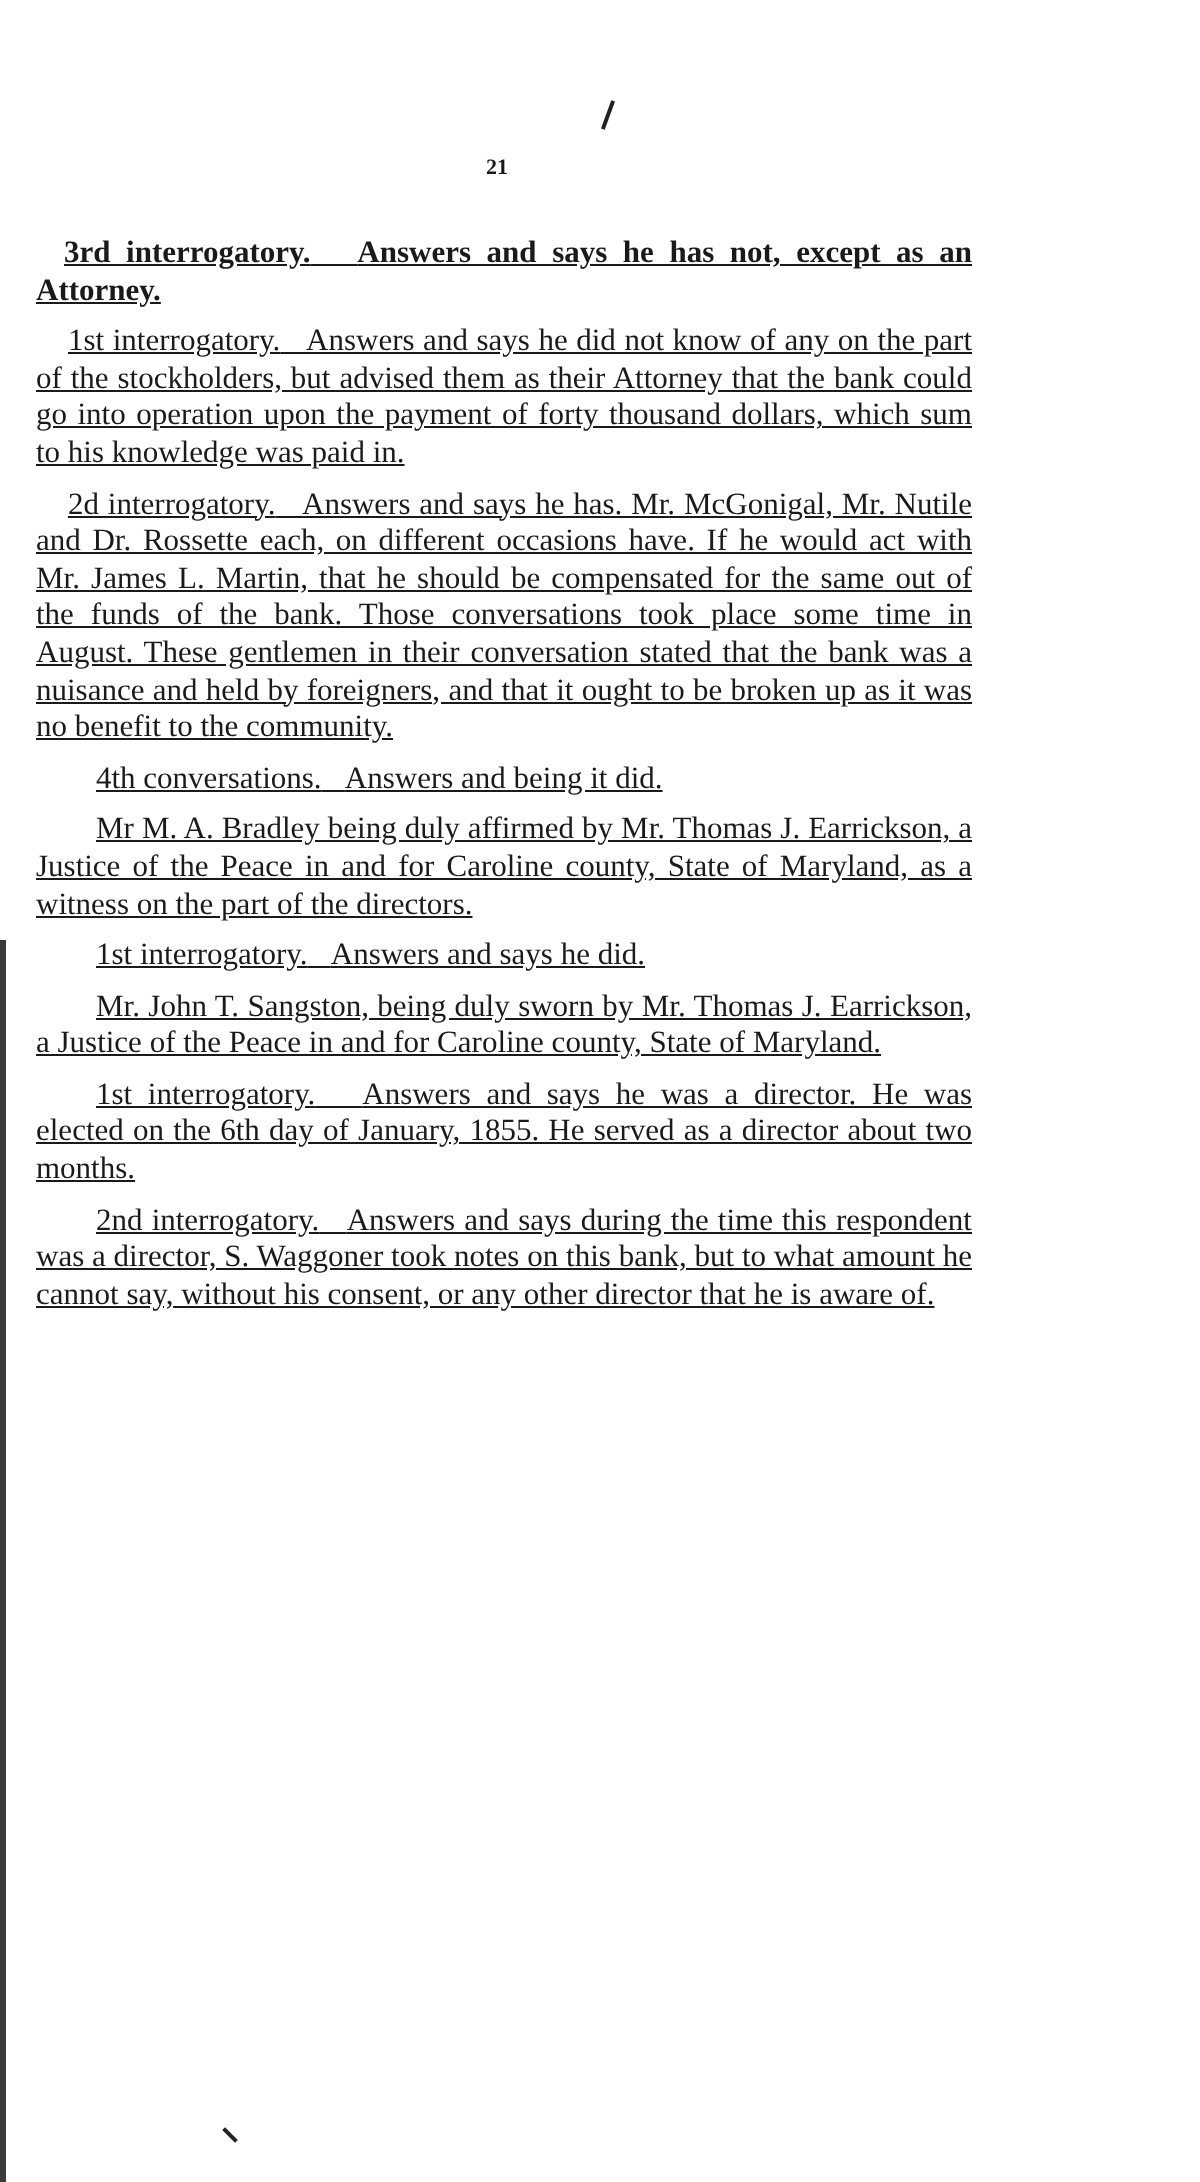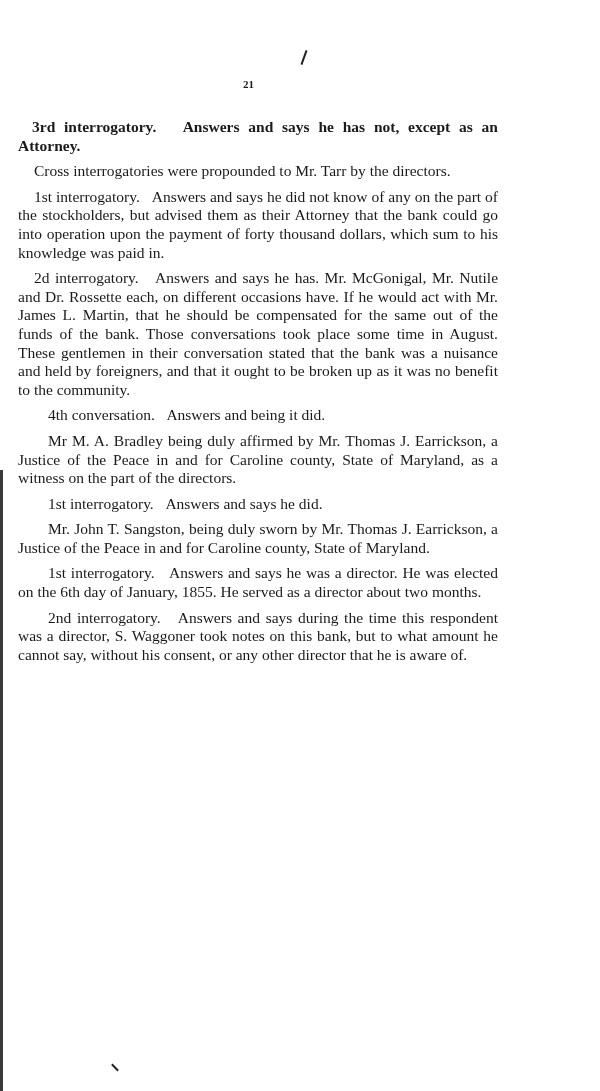--- a/index.html
+++ b/index.html
@@ -18,37 +18,36 @@
     position: absolute; left: 114px; top: 1063px; width: 2px; height: 9px; background: #222;
     transform: rotate(-45deg);
   }
   .page-number {
     position: absolute; left: 243px; top: 78px; font-size: 11px; font-weight: bold;
   }
   .column {
     position: absolute; left: 18px; top: 118px; width: 480px;
     font-size: 15.5px; line-height: 18.6px; text-align: justify;
   }
-  .para { margin: 0 0 7px 0; text-indent: 16px; }
+  .para { margin: 0 12px 7px 0; text-indent: 16px; text-decoration: underline; }
   .para.bold { font-weight: bold; text-indent: 14px; }
   .para.sub { text-indent: 30px; }
 </style>
 </head>
 <body>
 
 <div class="left-edge"></div>
 <div class="mark-top"></div>
 <div class="mark-bottom"></div>
 
 <div class="page-number">21</div>
 
 <div class="column">
   <p class="para bold"><span>3rd interrogatory.</span>&nbsp;&nbsp;&nbsp;<span>Answers and says he has not, except as an Attorney.</span></p>
-  <p class="para"><span>Cross interrogatories were propounded to Mr. Tarr by the directors.</span></p>
   <p class="para"><span>1st interrogatory.</span>&nbsp;&nbsp;&nbsp;<span>Answers and says he did not know of any on the part of the stockholders, but advised them as their Attorney that the bank could go into operation upon the payment of forty thousand dollars, which sum to his knowledge was paid in.</span></p>
   <p class="para"><span>2d interrogatory.</span>&nbsp;&nbsp;&nbsp;<span>Answers and says he has. Mr. McGonigal, Mr. Nutile and Dr. Rossette each, on different occasions have. If he would act with Mr. James L. Martin, that he should be compensated for the same out of the funds of the bank. Those conversations took place some time in August. These gentlemen in their conversation stated that the bank was a nuisance and held by foreigners, and that it ought to be broken up as it was no benefit to the community.</span></p>
-  <p class="para sub"><span>4th conversation.</span>&nbsp;&nbsp;&nbsp;<span>Answers and being it did.</span></p>
+  <p class="para sub"><span>4th conversations.</span>&nbsp;&nbsp;&nbsp;<span>Answers and being it did.</span></p>
   <p class="para sub"><span>Mr M. A. Bradley being duly affirmed by Mr. Thomas J. Earrickson, a Justice of the Peace in and for Caroline county, State of Maryland, as a witness on the part of the directors.</span></p>
   <p class="para sub"><span>1st interrogatory.</span>&nbsp;&nbsp;&nbsp;<span>Answers and says he did.</span></p>
   <p class="para sub"><span>Mr. John T. Sangston, being duly sworn by Mr. Thomas J. Earrickson, a Justice of the Peace in and for Caroline county, State of Maryland.</span></p>
   <p class="para sub"><span>1st interrogatory.</span>&nbsp;&nbsp;&nbsp;<span>Answers and says he was a director. He was elected on the 6th day of January, 1855. He served as a director about two months.</span></p>
   <p class="para sub"><span>2nd interrogatory.</span>&nbsp;&nbsp;&nbsp;<span>Answers and says during the time this respondent was a director, S. Waggoner took notes on this bank, but to what amount he cannot say, without his consent, or any other director that he is aware of.</span></p>
 </div>
 
 </body></html>

